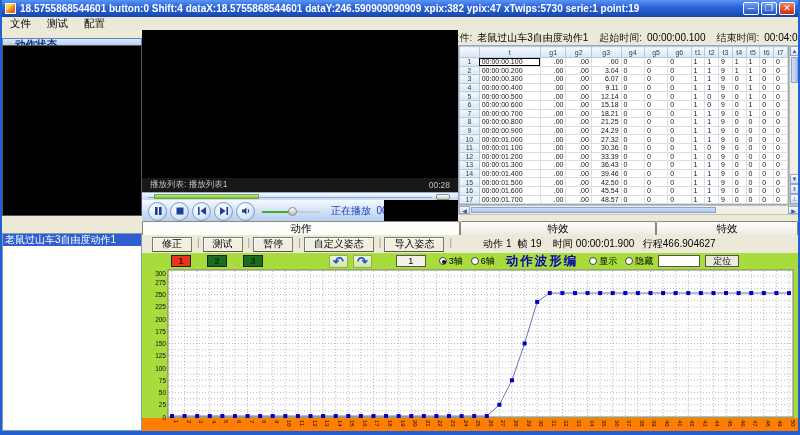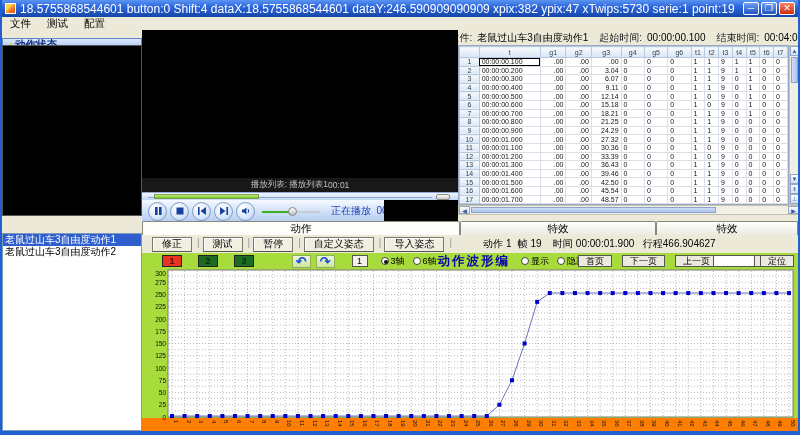--- a/index.html
+++ b/index.html
@@ -7,21 +7,21 @@
     font-family:"Liberation Sans", sans-serif; }
   .window { position:absolute; left:0; top:0; width:800px; height:435px;
     border-left:2px solid #2160d3; border-right:2px solid #2160d3; border-bottom:4px solid #2160d3;
     background:#ece9d8; overflow:hidden; }
   
   .titlebar { position:absolute; left:0; top:0; width:100%; height:17px;
     background:linear-gradient(180deg,#5a95f2 0%,#2d66dd 40%,#1547a8 100%);
     color:#fff; display:flex; align-items:center; padding:0 3px; }
   .app-icon { width:11px; height:11px; background:linear-gradient(135deg,#ffd34d 30%,#e86a1a 70%);
     border:1px solid #fff; margin-right:4px; flex:none; }
-  .title-text { font-size:12px; font-weight:normal; white-space:nowrap; overflow:hidden; flex:1; }
+  .title-text { font-size:10px; font-weight:bold; white-space:nowrap; overflow:hidden; flex:1; }
   .winbtns { display:flex; gap:2px; flex:none; }
   .winbtn { width:16px; height:13px; border:1px solid #fff; border-radius:2px; color:#fff;
     font-size:9px; line-height:11px; text-align:center;
     background:linear-gradient(180deg,#6f9ef0,#2254c4); }
   .winbtn.close { background:linear-gradient(180deg,#f08568,#d02c0c); }
   
   .menubar { position:absolute; left:0; top:17px; width:100%; height:13px; background:#ece9d8;
     display:flex; align-items:center; gap:16px; padding:0 8px; font-size:10.5px; }
   .menu-item { cursor:default;font-family:Liberation Serif, serif; }
   
@@ -144,27 +144,26 @@
       <i style="height:5px;background:#d42;"></i>
         <i style="height:9px;background:#ec2;"></i>
         <i style="height:7px;background:#36c;"></i>
     </span>
     <span>动作状态</span>
   </div>
   <div class="black-panel" style="left:0;top:45px;width:140px;height:171px;"></div>
 
   <div class="files-list" style="left:0;top:233px;width:140px;height:198px;">
       <div class="file-item sel">老鼠过山车3自由度动作1</div>
-      <div class="file-item">老鼠过山车3自由度动作2</div>
     </div>
 
   <div class="video-area" style="left:140px;top:30px;width:316px;height:148px;"></div>
-  <div class="playlist-bar" style="left:140px;top:178px;width:316px;height:14px;justify-content:center;">
+  <div class="playlist-bar" style="left:140px;top:178px;width:316px;height:14px;">
     <span>播放列表: 播放列表1</span>
-    <span>00:01</span>
+    <span>00:28</span>
   </div>
   <div class="seek-row" style="left:140px;top:192px;width:316px;height:8px;">
     <span class="seek-track"></span>
     <span class="seek-progress"></span>
     <span class="seek-handle"></span>
   </div>
   <div class="controls-row" style="left:140px;top:200px;width:316px;height:22px;">
     <span id="player-buttons" style="display:flex;gap:3px;align-items:center;">
         <span class="cbtn">
           <svg width="10" height="10" viewBox="0 0 10 10">
@@ -597,26 +596,20 @@
     <span class="gtitle">动作波形编</span>
     <span id="display-radios" style="display:flex;gap:8px;">
         <span class="radio">
           <span class="rdot"></span>
           <span>显示</span>
         </span>
         <span class="radio">
           <span class="rdot"></span>
           <span>隐藏</span>
         </span>
-      </span>
-    <span id="nav-buttons" style="display:flex;gap:10px;margin-left:6px;">
-        <span class="navbtn">首页</span>
-        <span class="navbtn">下一页</span>
-        <span class="navbtn">上一页</span>
-        <span class="navbtn">末页</span>
       </span>
     <input class="ginput" value="" style="">
     <span class="navbtn">定位</span>
   </div>
 
   <div class="chart-box" style="left:140px;top:269px;width:658px;height:162px;">
     <svg id="chart-svg" width="658" height="162">
         <rect x="0" y="0" width="658" height="149" fill="#a8db3c"></rect>
         <rect x="0" y="149" width="658" height="14" fill="#ff7d00"></rect>
         <rect x="26" y="1" width="625" height="147" fill="#ffffff" stroke="#7a7a7a" stroke-width="1"></rect>

